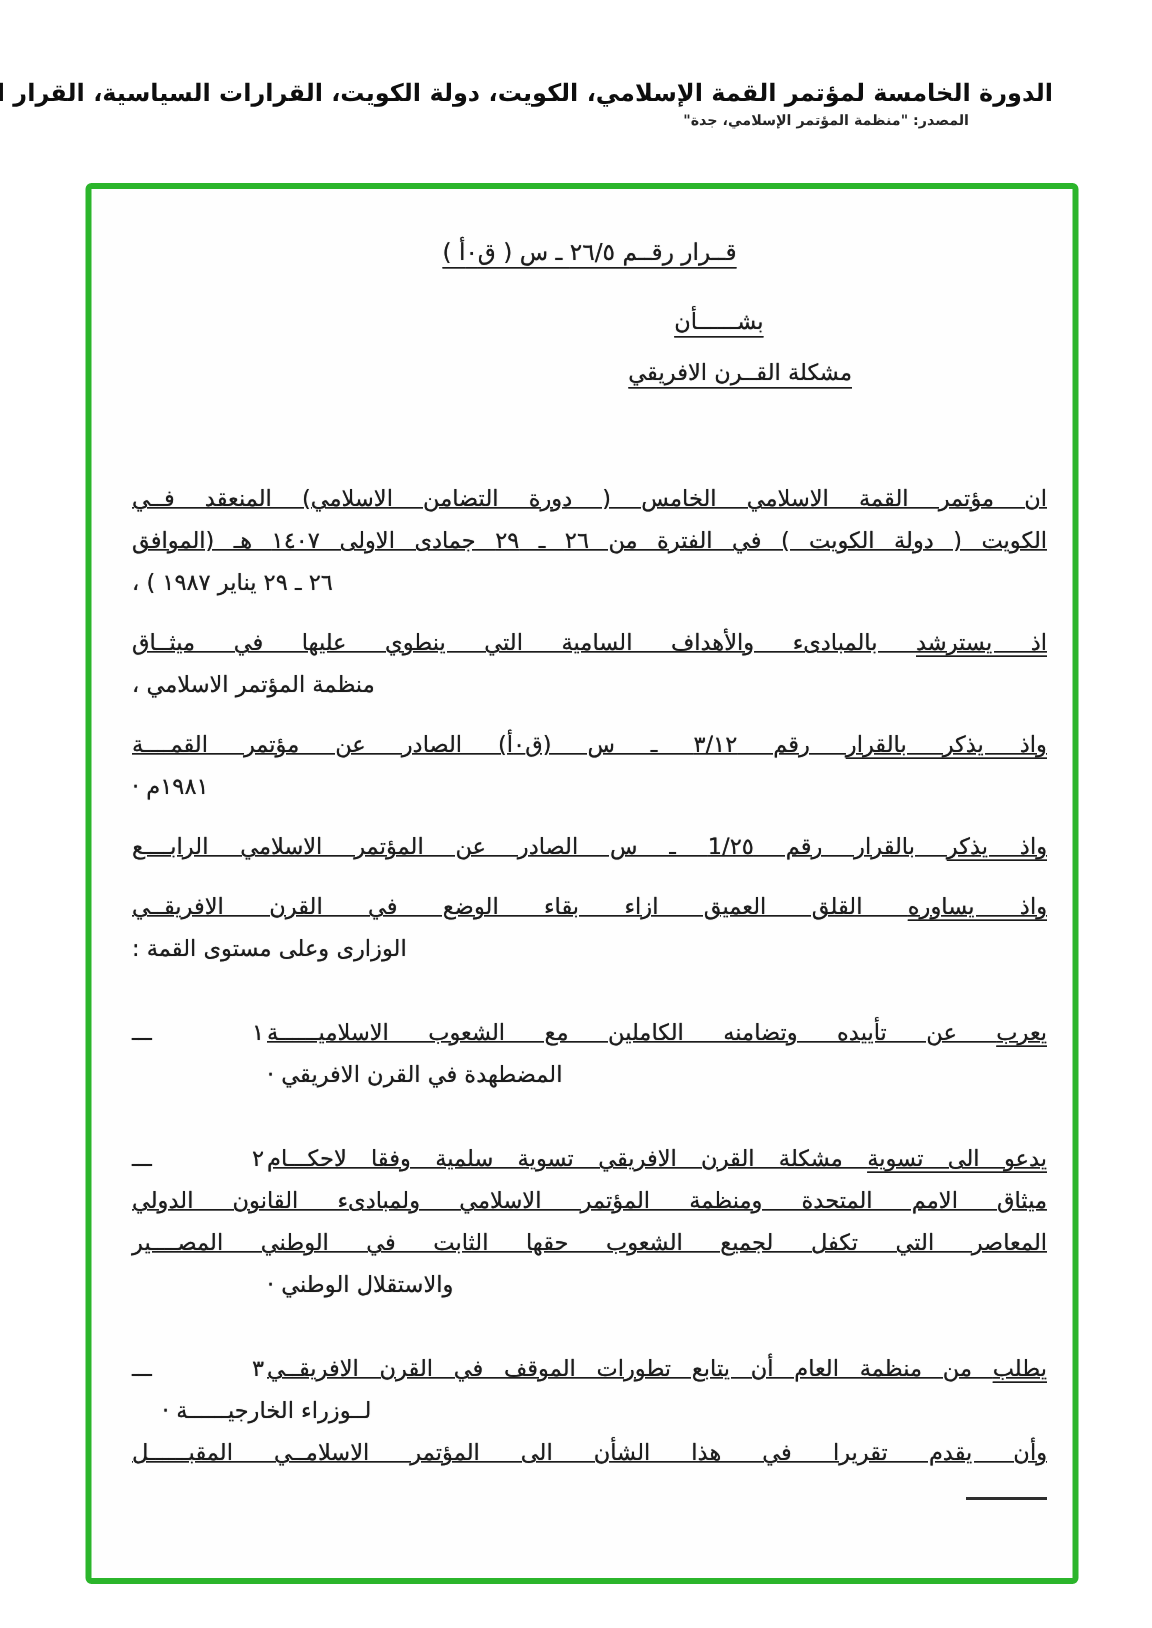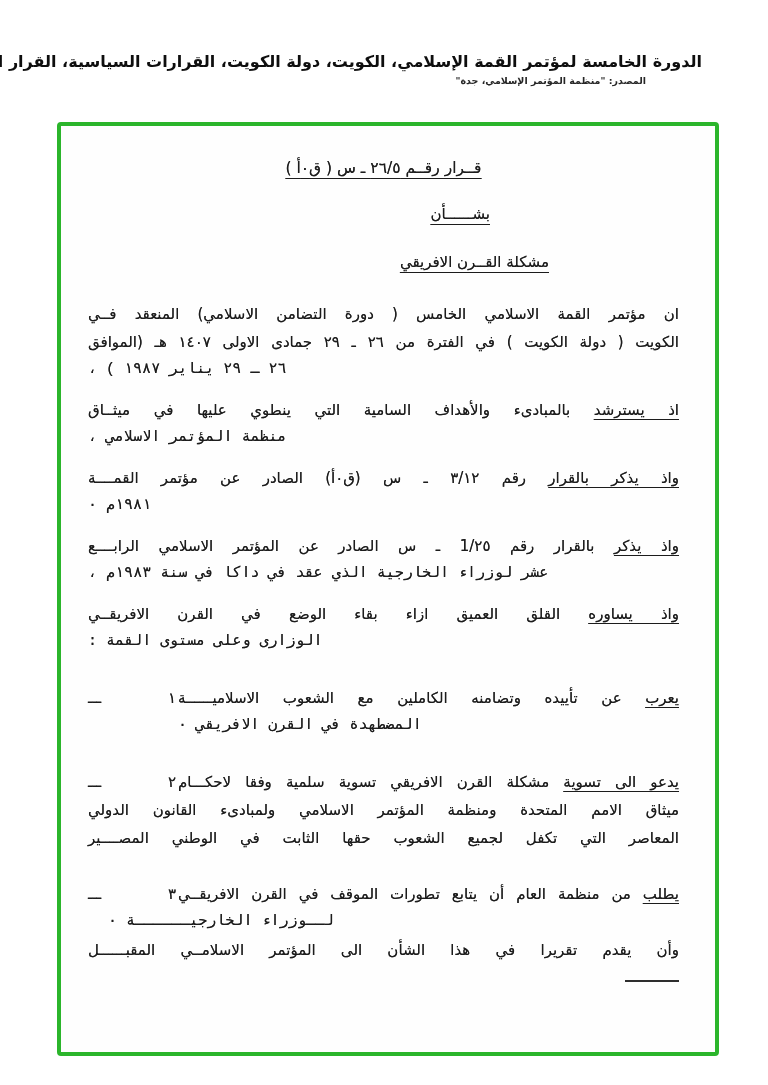--- a/index.html
+++ b/index.html
@@ -31,39 +31,39 @@
   .scan-box {
     position: absolute; left: 57px; top: 122px;
     width: 654px; height: 926px;
     border: 4px solid #2bb52b;
     border-radius: 4px;
     background: #fefefe;
   }
 
   .doc {
     position: absolute; inset: 0;
-    padding: 28px 36px 0 27px;
+    padding: 28px 17px 0 27px;
     direction: rtl;
     font-size: 15px; line-height: 28px;
     text-shadow: 0 0 0.5px rgba(25,25,25,0.75);
     border-radius: 16px;
   }
 
   .hu { text-decoration: underline; text-underline-offset: 5px; text-decoration-thickness: 1.2px; }
   .t1 { text-align: center; margin-bottom: 18px; font-size: 15.5px; }
-  .t2 { width: fit-content; margin-right: 189px; margin-bottom: 20px; }
-  .t3 { width: fit-content; margin-right: 130px; margin-bottom: 24px; }
+  .t2 { width: fit-content; margin-right: 189px; margin-bottom: 6px; }
+  .t3 { width: fit-content; margin-right: 130px; margin-bottom: 56px; }
 
   .para { margin-bottom: 12px; }
   .items { margin-top: 14px; }
   .item { margin-bottom: 12px; margin-top: 28px; }
 
   .ln { min-height: 28px; }
-  .j { text-align: justify; text-align-last: justify; text-justify: inter-word; }
-  .l { text-align: left; font-family: Liberation Mono, monospace; }
+  .j { text-align: justify; text-align-last: justify; text-justify: inter-word; text-decoration: underline; }
+  .l { text-align: left; }
 
   .ind1 { margin-left: 90px; position: relative; }
   .ind  { margin-left: 90px; }
   .ind-s { margin-left: 20px; }
 
   .num {
     position: absolute; left: -90px; top: 0;
     width: 88px; direction: ltr; text-align: left;
     white-space: nowrap;
   }
@@ -101,21 +101,20 @@
         <div class="ln l"><span>منظمة المؤتمر الاسلامي ،</span></div>
       </div>
 
       <div class="para">
         <div class="ln j"><u>واذ يذكر بالقرار</u><span> رقم ٣/١٢ ـ س (ق٠أ) الصادر عن مؤتمر القمــــة</span></div>
         <div class="ln l"><span>١٩٨١م ·</span></div>
       </div>
 
       <div class="para">
         <div class="ln j"><u>واذ يذكر</u><span> بالقرار رقم 1/٢٥ ـ س الصادر عن المؤتمر الاسلامي الرابــــع</span></div>
-        <div class="ln l"><span>عشر لوزراء الخارجية الذي عقد في داكا في سنة ١٩٨٣م ،</span></div>
       </div>
 
       <div class="para">
         <div class="ln j"><u>واذ يساوره</u><span> القلق العميق ازاء بقاء الوضع في القرن الافريقــي</span></div>
         <div class="ln l"><span>الوزارى وعلى مستوى القمة :</span></div>
       </div>
 
       <div class="items">
 
         <div class="item">
@@ -124,20 +123,21 @@
           </div>
           <div class="ln l ind"><span>المضطهدة في القرن الافريقي ·</span></div>
         </div>
 
         <div class="item">
           <div class="ln j ind1">
             <span class="num">٢ ـــ</span><u>يدعو الى تسوية</u><span> مشكلة القرن الافريقي تسوية سلمية وفقا لاحكـــام</span>
           </div>
           <div class="ln j"><span>ميثاق الامم المتحدة ومنظمة المؤتمر الاسلامي ولمبادىء القانون الدولي</span></div>
           <div class="ln j"><span>المعاصر التي تكفل لجميع الشعوب حقها الثابت في الوطني المصــــير</span></div>
+          <div class="ln l ind"><span>والاستقلال الوطني ·</span></div>
         </div>
 
         <div class="item">
           <div class="ln j ind1">
             <span class="num">٣ ـــ</span><u>يطلب</u><span> من منظمة العام أن يتابع تطورات الموقف في القرن الافريقــي</span>
           </div>
           <div class="ln l ind-s"><span>لــوزراء الخارجيــــــة ·</span></div>
           <div class="ln j"><span>وأن يقدم تقريرا في هذا الشأن الى المؤتمر الاسلامــي المقبــــــل</span></div>
         </div>
 

